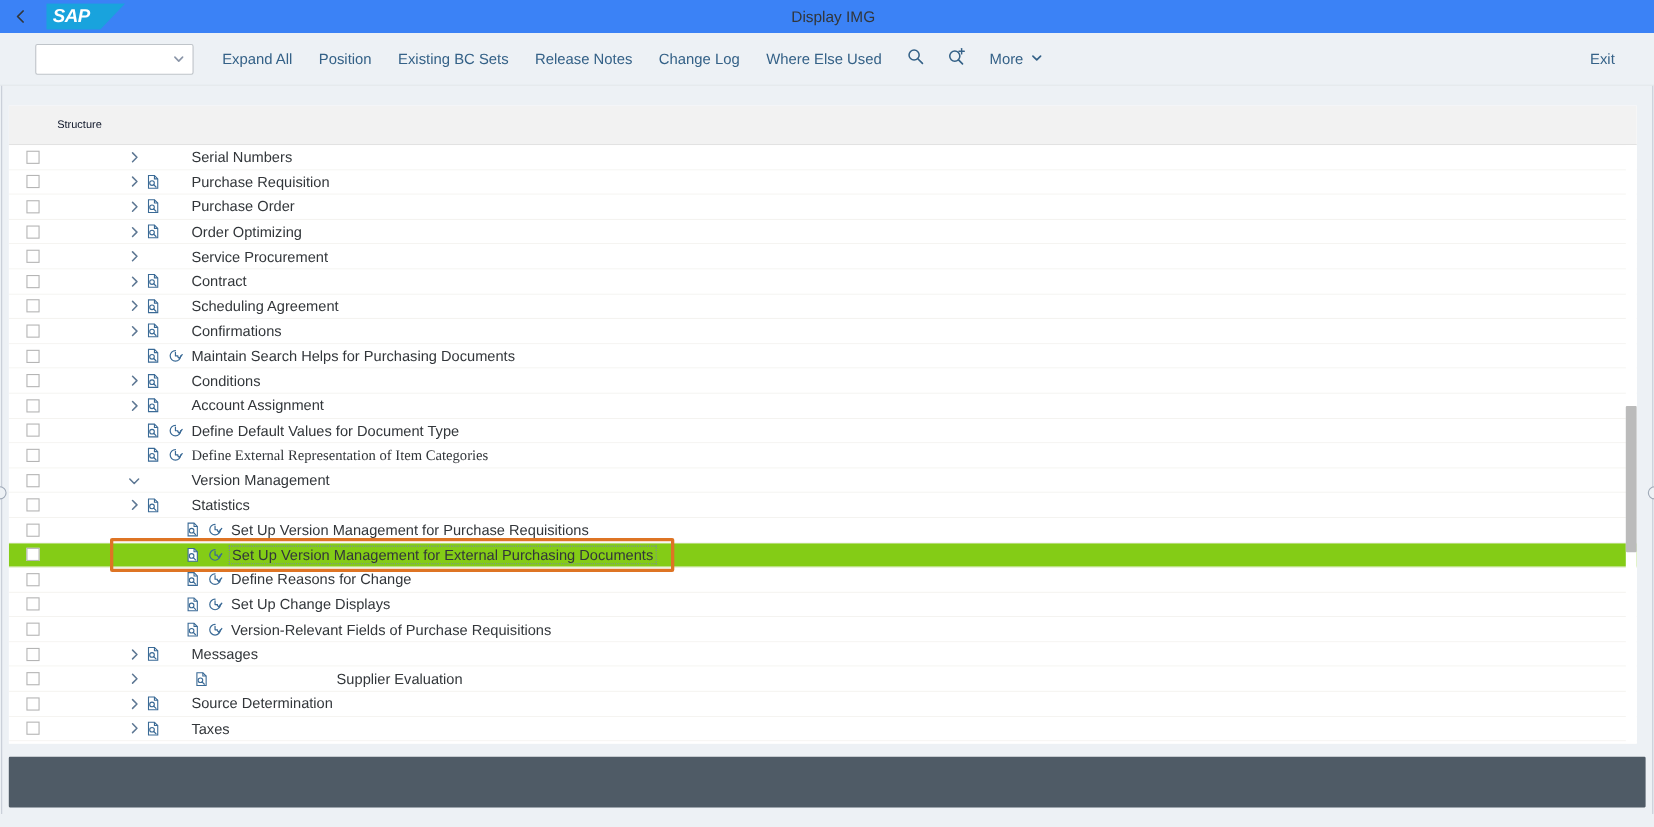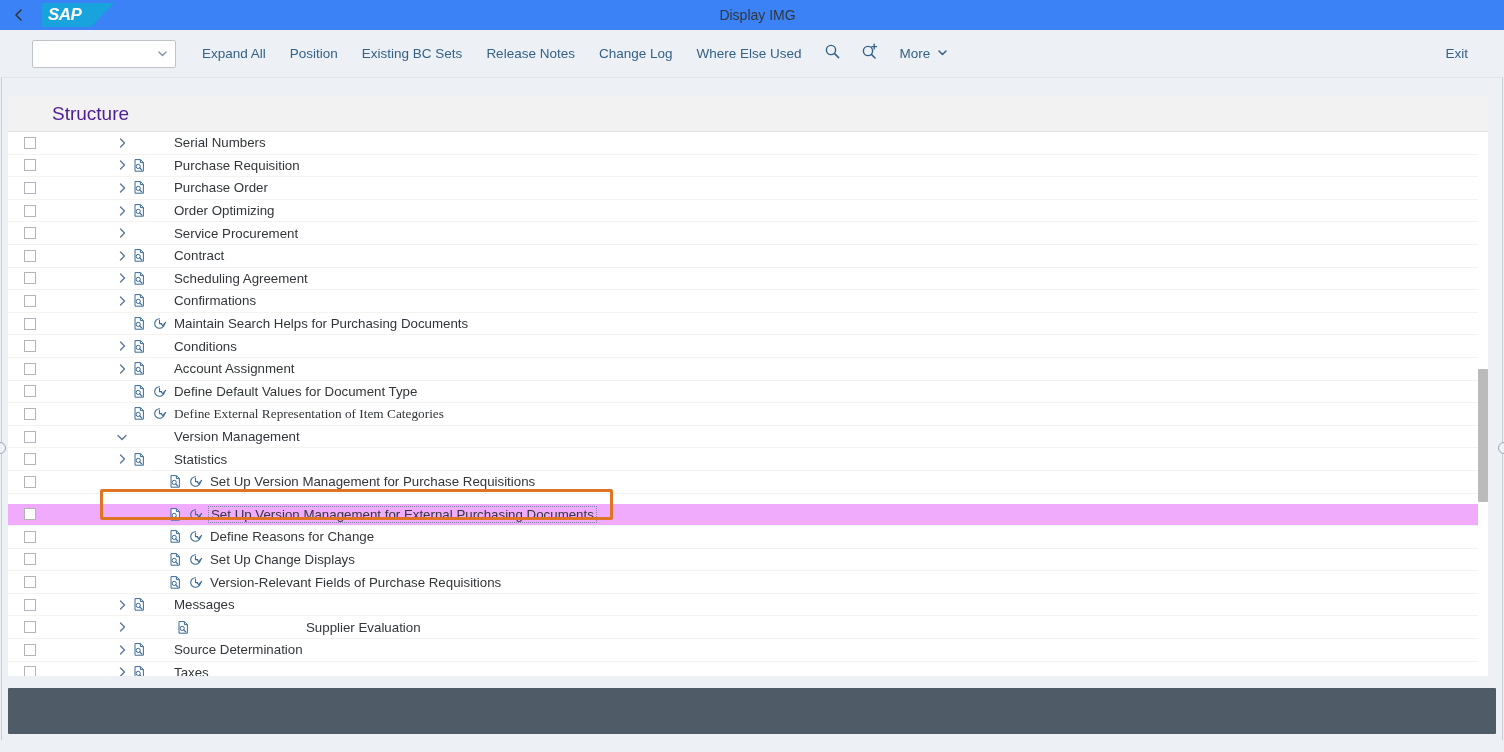--- a/index.html
+++ b/index.html
@@ -121,36 +121,36 @@
     overflow: hidden;
   }
   .panel-head {
     height: 36px;
     background: #F2F2F2;
     border-bottom: 1px solid #E0E0E0;
     display: flex; align-items: center;
   }
   .panel-head .col-check { width: 44px; }
   .panel-head .col-structure {
-    font-size: 19px;
-    color: #4c1d95;
+    font-size: 10px;
+    color: #0f172a;
     padding-left: 0px;
   }
   .tree {
     position: relative;
   }
   .row {
     height: 22.6px;
     display: flex;
     align-items: center;
     border-bottom: 1px solid #F4F3F0;
     background: #FFFFFF;
     position: relative;
   }
-  .row.selected { background: #f0abfc; margin-top: 10px; }
+  .row.selected { background: #84cc16; }
   .row .cb-cell {
     width: 44px;
     display: flex; align-items: center; justify-content: center;
     flex: none;
   }
   .cb {
     width: 12px; height: 12px;
     border: 1px solid #B5B5B5;
     background: #FFFFFF;
   }

